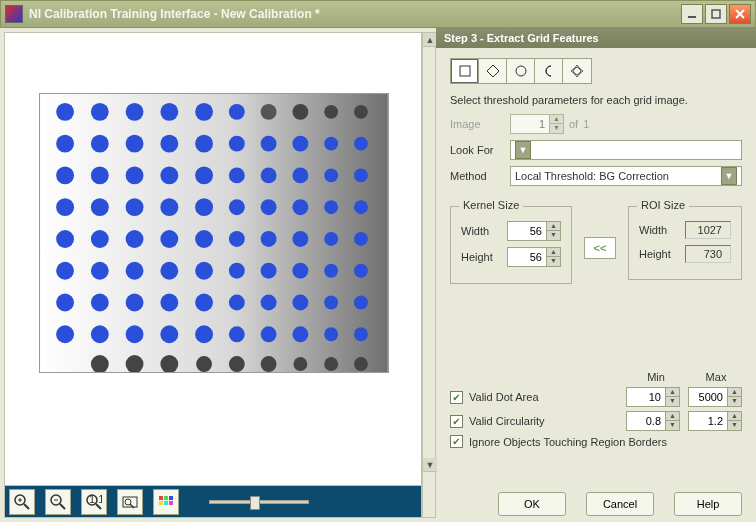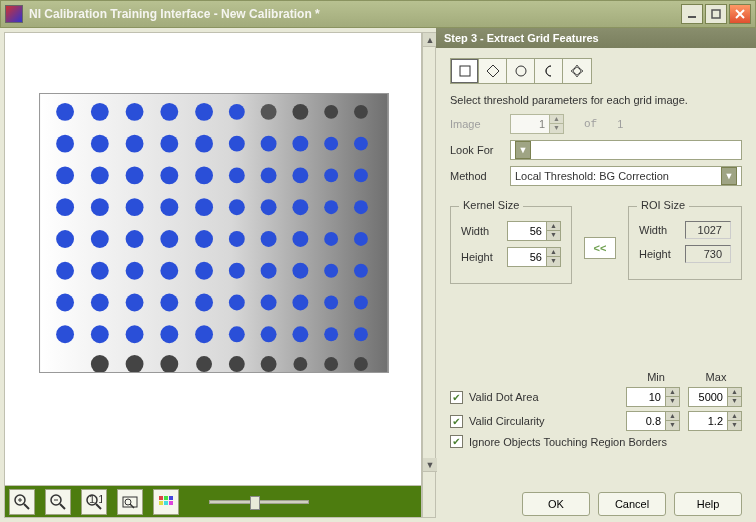--- a/index.html
+++ b/index.html
@@ -18,21 +18,21 @@
 .canvas-area { flex:1; background: #ffffff; position:relative; overflow:hidden; }
 .calib-img { position:absolute; left:34px; top:60px; width:350px; height:280px; background:#e8e8e8; border:1px solid #999; }
 .scroll-arrow { width:16px; height:16px; background:#d8d9c8; border:1px solid #a0a090; display:flex; align-items:center; justify-content:center; font-size:9px; color:#555; }
 .hscroll { position:absolute; left:0; right:16px; bottom:0; height:16px; background:#e8e9d8; border-top:1px solid #c0c0b0; }
 .hscroll .scroll-arrow { position:absolute; top:0; }
 .hscroll .scroll-arrow.l { right:16px; }
 .hscroll .scroll-arrow.r { right:0; }
 
 .statusbar { height:18px; display:flex; align-items:center; padding:0 6px; gap:12px; color:#333; background:#e8e9d8; border-top:1px solid #c0c0b0; }
 
-.toolbar { height:32px; display:flex; align-items:center; padding:0 4px; gap:10px; border-top:1px solid #c0c0b0; background:#4d7c0f; }
+.toolbar { height:32px; display:flex; align-items:center; padding:0 4px; gap:10px; border-top:1px solid #c0c0b0; background:#0c4a6e; }
 .tool-btn { width:26px; height:26px; border:1px solid #9fa484; background:#f5f6ec; display:flex; align-items:center; justify-content:center; cursor:pointer; }
 .slider-track { width:100px; height:4px; background:#d0d1c0; border:1px solid #a0a090; margin-left:20px; position:relative; }
 .slider-thumb { position:absolute; left:40px; top:-5px; width:10px; height:14px; background:#e8e9d8; border:1px solid #888; }
 
 .between-scroll { width:14px; background:#e8e9d8; border:1px solid #c0c0b0; margin:4px 0; }
 .between-scroll .scroll-arrow { height:14px; width:14px; border:none; border-bottom:1px solid #c0c0b0; }
 
 .right-pane { flex:1; background:#e8e9d8; padding:0; display:flex; flex-direction:column; }
 .step-header { background:linear-gradient(to bottom,#898e6d,#7a7f5e); color:#fff; font-weight:bold; padding:4px 8px; font-size:11px; }
 .panel-body { padding:10px 14px; flex:1; position:relative; color:#333; }
@@ -66,21 +66,21 @@
 .valid-head { display:flex; }
 .valid-head .hcol { width:52px; text-align:center; }
 .valid-head .spacer { flex:1; }
 .valid-row { display:flex; align-items:center; margin:4px 0; }
 .checkbox { width:13px; height:13px; border:1px solid #7a7a6a; background:#fff; margin-right:6px; display:flex; align-items:center; justify-content:center; color:#4a8030; font-size:10px; cursor:pointer; }
 .valid-row .lbl { flex:1; }
 
 .nav-btns { position:absolute; bottom:34px; right:14px; display:flex; gap:6px; }
 .nav-btns button, .footer-btns button { height:24px; padding:0 12px; border:1px solid #9fa484; background:#f5f6ec; cursor:pointer; border-radius:3px; }
 
-.footer-btns { position:absolute; bottom:6px; right:14px; display:flex; gap:8px; }
+.footer-btns { position:absolute; bottom:6px; right:14px; display:flex; gap:20px; }
 .footer-btns button { width:68px; }
 
 .roi-cell { display:inline-block; border:1px inset #ccc; background:#e8e9d8; padding:2px 8px; min-width:46px; text-align:right; }
 </style>
 </head>
 <body>
 
 <div class="titlebar">
   <div class="app-icon"></div>
   <div class="title">NI Calibration Training Interface - New Calibration *</div>
@@ -295,21 +295,21 @@
 
       <div class="form-row">
         <label class="disabled">Image</label>
         <div class="num-spin" style="opacity:0.7;">
           <input disabled="" value="1" style="">
           <div class="spinbtns">
               <div class="sp">▲</div>
               <div class="sp">▼</div>
             </div>
         </div>
-        <span style="margin:0 20px;color:#9e9e9e;font-family:Liberation Mono, monospace;">of</span>
+        <span style="margin:0 5px;color:#9e9e9e;">of</span>
         <span style="color:#9e9e9e;">1</span>
       </div>
 
       <div class="form-row">
         <label>Look For</label>
         <div class="select" style="flex:1;">
           <span class="dd">▼</span>
         </div>
       </div>
 

